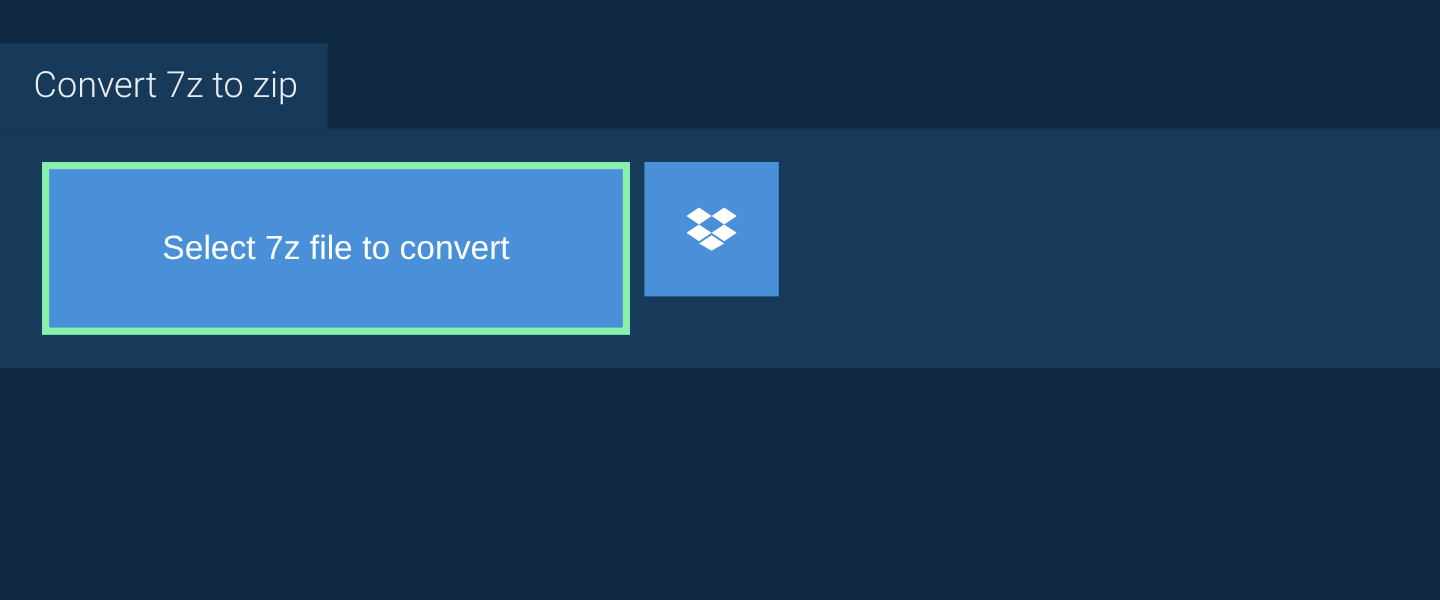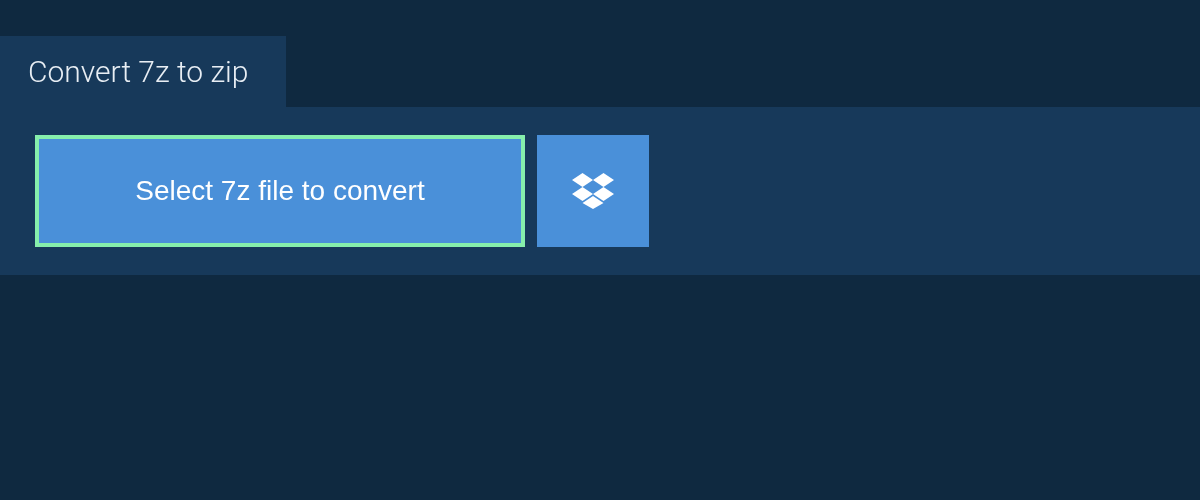--- a/index.html
+++ b/index.html
@@ -10,51 +10,51 @@
     body {
       width: 1200px;
       height: 500px;
       background: #0f2940;
       font-family: -apple-system, BlinkMacSystemFont, "Segoe UI", Roboto, sans-serif;
       overflow: hidden;
     }
     .tab-header {
       display: inline-block;
       background: #17395a;
-      padding: 18px 38px 18px 28px;
+      padding: 18px 25px 18px 28px;
       margin-top: 36px;
       margin-left: 0;
     }
     .tab-header-text {
       color: #e8eef4;
       font-size: 30px;
       font-weight: 300;
     }
     .panel {
       background: #17395a;
       padding: 28px 35px;
       width: 100%;
     }
     .button-row {
       display: flex;
       gap: 12px;
     }
     .select-button {
       background: #4a90d9;
-      border: 4px solid #86efac;
+      border: 6px solid #86efac;
       color: #ffffff;
       font-size: 28px;
       font-weight: 300;
       padding: 28px 48px;
       cursor: pointer;
       display: flex;
       align-items: center;
       justify-content: center;
       min-width: 490px;
-      height: 112px;
+      height: 144px;
     }
     .dropbox-button {
       background: #4a90d9;
       border: none;
       width: 112px;
       height: 112px;
       cursor: pointer;
       display: flex;
       align-items: center;
       justify-content: center;

